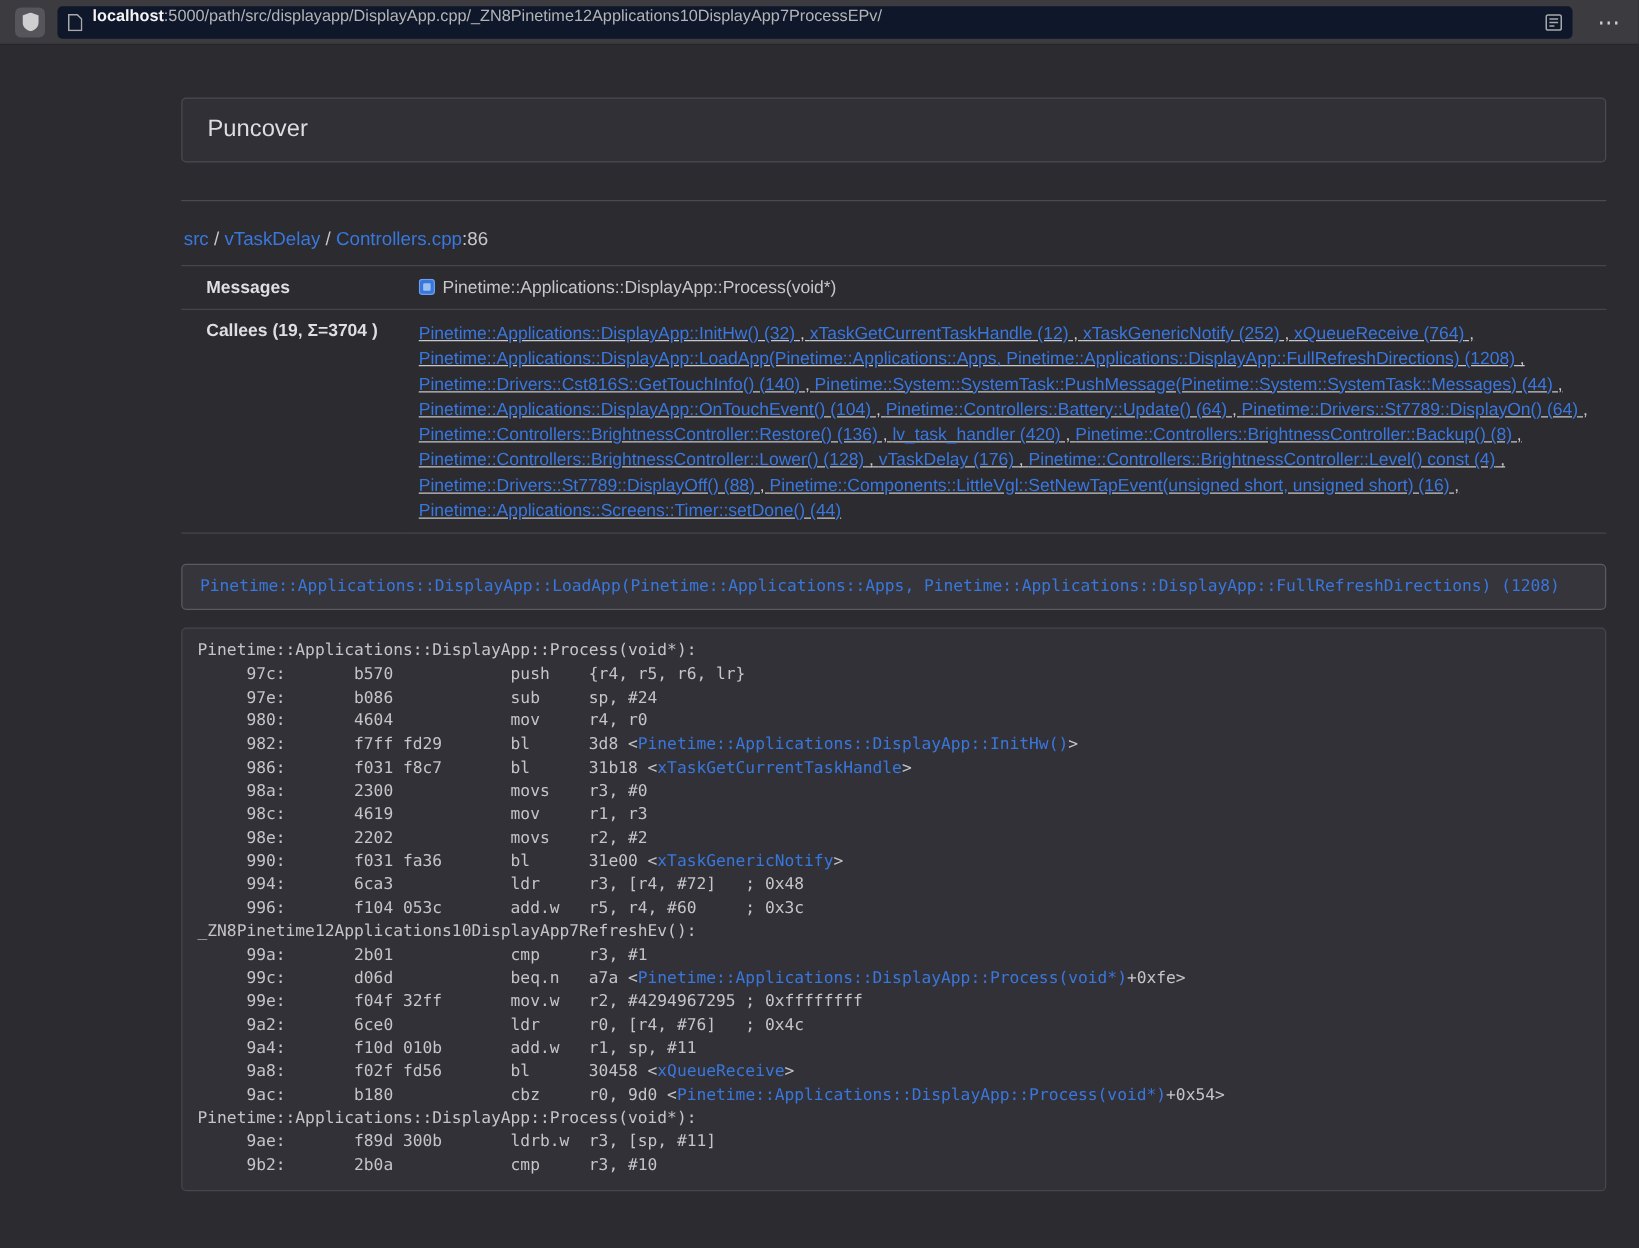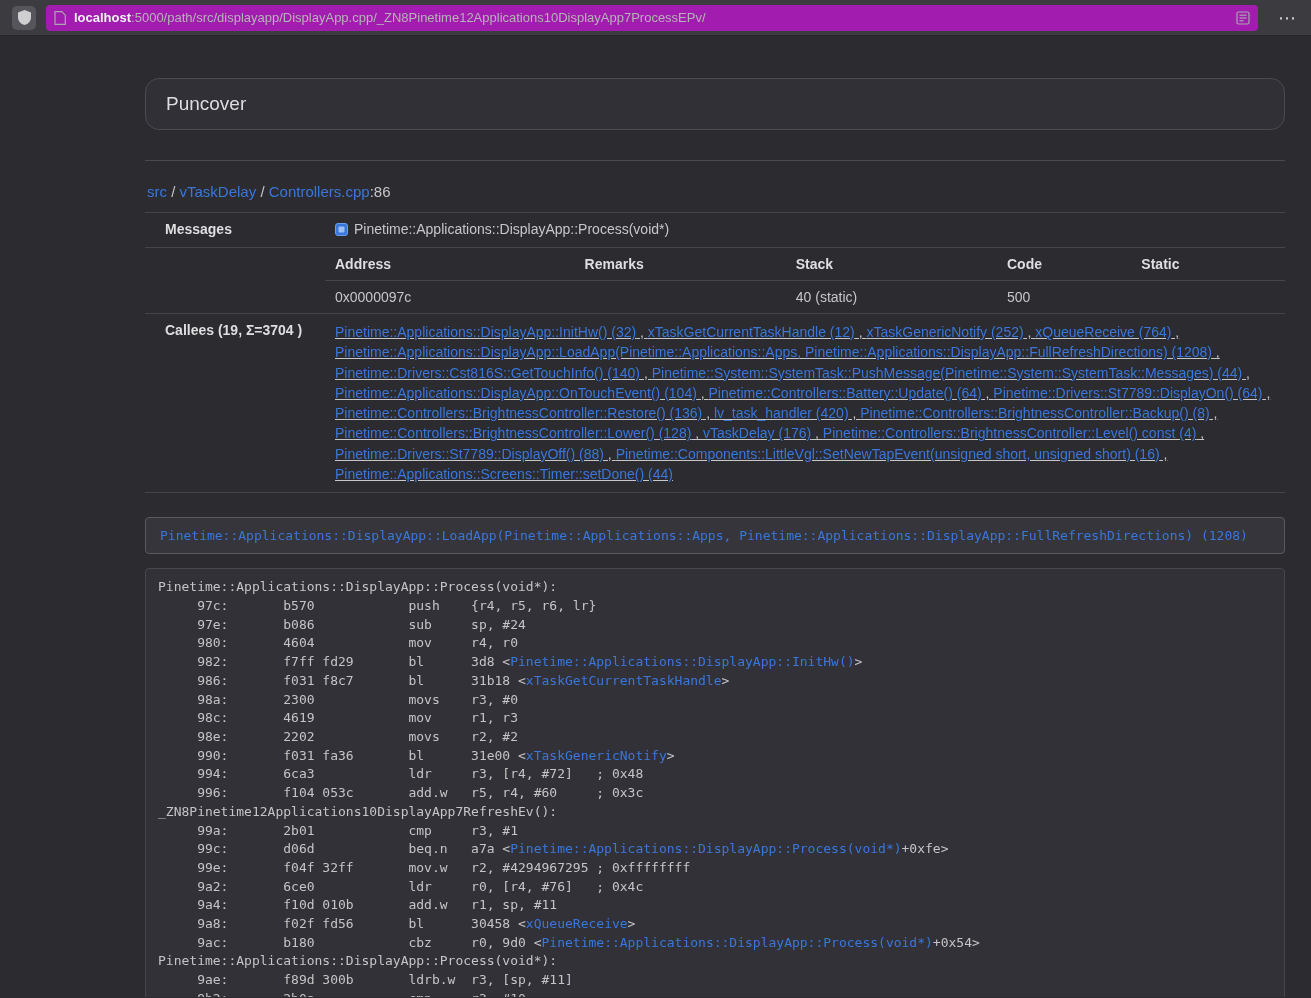--- a/index.html
+++ b/index.html
@@ -14,41 +14,41 @@
   
   .toolbar{
     height:36px;background:#3b3b40;border-bottom:1px solid #26262a;
     display:flex;align-items:center;box-sizing:border-box;
   }
   .shield-tile{
     width:24px;height:24px;margin-left:12px;border-radius:5px;
     background:#55555b;display:flex;align-items:center;justify-content:center;flex:0 0 auto;
   }
   .url-field{
-    flex:1;height:26px;margin:0 10px;border-radius:4px;background:#a21caf;
-    display:flex;align-items:center;padding:0 8px;min-width:0;
+    flex:1;height:26px;margin:0 10px;border-radius:4px;background:#0f172a;
+    display:flex;padding:0 8px;min-width:0;
   }
   .url-text{
     font-size:13px;color:#b4b4b6;margin-left:8px;white-space:nowrap;
     overflow:hidden;text-overflow:ellipsis;
   }
   .url-text b{color:#f3f3f4;font-weight:bold;}
   .tb-icon{display:flex;align-items:center;justify-content:center;flex:0 0 auto;}
   .reader-btn{margin-left:auto;padding-left:8px;}
   .menu-btn{
     color:#cfcfd2;font-size:18px;line-height:18px;letter-spacing:1px;
     margin:0 14px 0 10px;flex:0 0 auto;user-select:none;
   }
 
   
   .page{height:961px;overflow:hidden;}
   .container{margin-left:145px;width:1140px;}
 
   .heading-panel{
-    margin-top:42px;border:1px solid #4a4a50;border-radius:14px;
+    margin-top:42px;border:1px solid #4a4a50;border-radius:4px;
     background:#303036;padding:14px 20px;box-sizing:border-box;
     font-size:19px;color:#dddde0;
   }
   hr.rule{border:none;border-top:1px solid #4a4a50;margin:30px 0 0 0;}
 
   .breadcrumb{margin:22px 0 12px 2px;font-size:15px;color:#c7c7c9;}
 
   table.symbol-table{
     width:100%;border-collapse:collapse;font-size:14px;color:#c7c7c9;
     border-bottom:1px solid #45454b;
@@ -137,43 +137,20 @@
           <td>
             <span class="fn-icon">
               <svg width="13" height="13">
                   <rect x="0.5" y="0.5" width="12" height="12" rx="2.5" fill="#3a77dd" stroke="#6aa0ef"></rect>
                   <rect x="3.5" y="3.5" width="6" height="6" rx="1" fill="#9cc0f2"></rect>
                 </svg>
             </span><span class="fn-name">Pinetime::Applications::DisplayApp::Process(void*)</span>
           </td>
         </tr>
         <tr>
-          <td class="lbl"></td>
-          <td class="nopad">
-            <table class="stats" id="stats-table">
-                <tbody>
-                  <tr>
-                    <th>Address</th>
-                    <th>Remarks</th>
-                    <th>Stack</th>
-                    <th>Code</th>
-                    <th>Static</th>
-                  </tr>
-                  <tr>
-                    <td>0x0000097c</td>
-                    <td></td>
-                    <td>40 (static)</td>
-                    <td>500</td>
-                    <td></td>
-                  </tr>
-                </tbody>
-              </table>
-          </td>
-        </tr>
-        <tr>
           <td class="lbl">Callees (19, Σ=3704 )</td>
           <td class="callees-cell" id="callees-cell"><a href="#">Pinetime::Applications::DisplayApp::InitHw() (32)</a><span class="sep"> , </span><a href="#">xTaskGetCurrentTaskHandle (12)</a><span class="sep"> , </span><a href="#">xTaskGenericNotify (252)</a><span class="sep"> , </span><a href="#">xQueueReceive (764)</a><span class="sep"> , </span><a href="#">Pinetime::Applications::DisplayApp::LoadApp(Pinetime::Applications::Apps, Pinetime::Applications::DisplayApp::FullRefreshDirections) (1208)</a><span class="sep"> , </span><a href="#">Pinetime::Drivers::Cst816S::GetTouchInfo() (140)</a><span class="sep"> , </span><a href="#">Pinetime::System::SystemTask::PushMessage(Pinetime::System::SystemTask::Messages) (44)</a><span class="sep"> , </span><a href="#">Pinetime::Applications::DisplayApp::OnTouchEvent() (104)</a><span class="sep"> , </span><a href="#">Pinetime::Controllers::Battery::Update() (64)</a><span class="sep"> , </span><a href="#">Pinetime::Drivers::St7789::DisplayOn() (64)</a><span class="sep"> , </span><a href="#">Pinetime::Controllers::BrightnessController::Restore() (136)</a><span class="sep"> , </span><a href="#">lv_task_handler (420)</a><span class="sep"> , </span><a href="#">Pinetime::Controllers::BrightnessController::Backup() (8)</a><span class="sep"> , </span><a href="#">Pinetime::Controllers::BrightnessController::Lower() (128)</a><span class="sep"> , </span><a href="#">vTaskDelay (176)</a><span class="sep"> , </span><a href="#">Pinetime::Controllers::BrightnessController::Level() const (4)</a><span class="sep"> , </span><a href="#">Pinetime::Drivers::St7789::DisplayOff() (88)</a><span class="sep"> , </span><a href="#">Pinetime::Components::LittleVgl::SetNewTapEvent(unsigned short, unsigned short) (16)</a><span class="sep"> , </span><a href="#">Pinetime::Applications::Screens::Timer::setDone() (44)</a></td>
         </tr>
       </tbody>
     </table>
 
     <div class="highlight-box">
       <a href="#">Pinetime::Applications::DisplayApp::LoadApp(Pinetime::Applications::Apps, Pinetime::Applications::DisplayApp::FullRefreshDirections) (1208)</a>
     </div>
 

